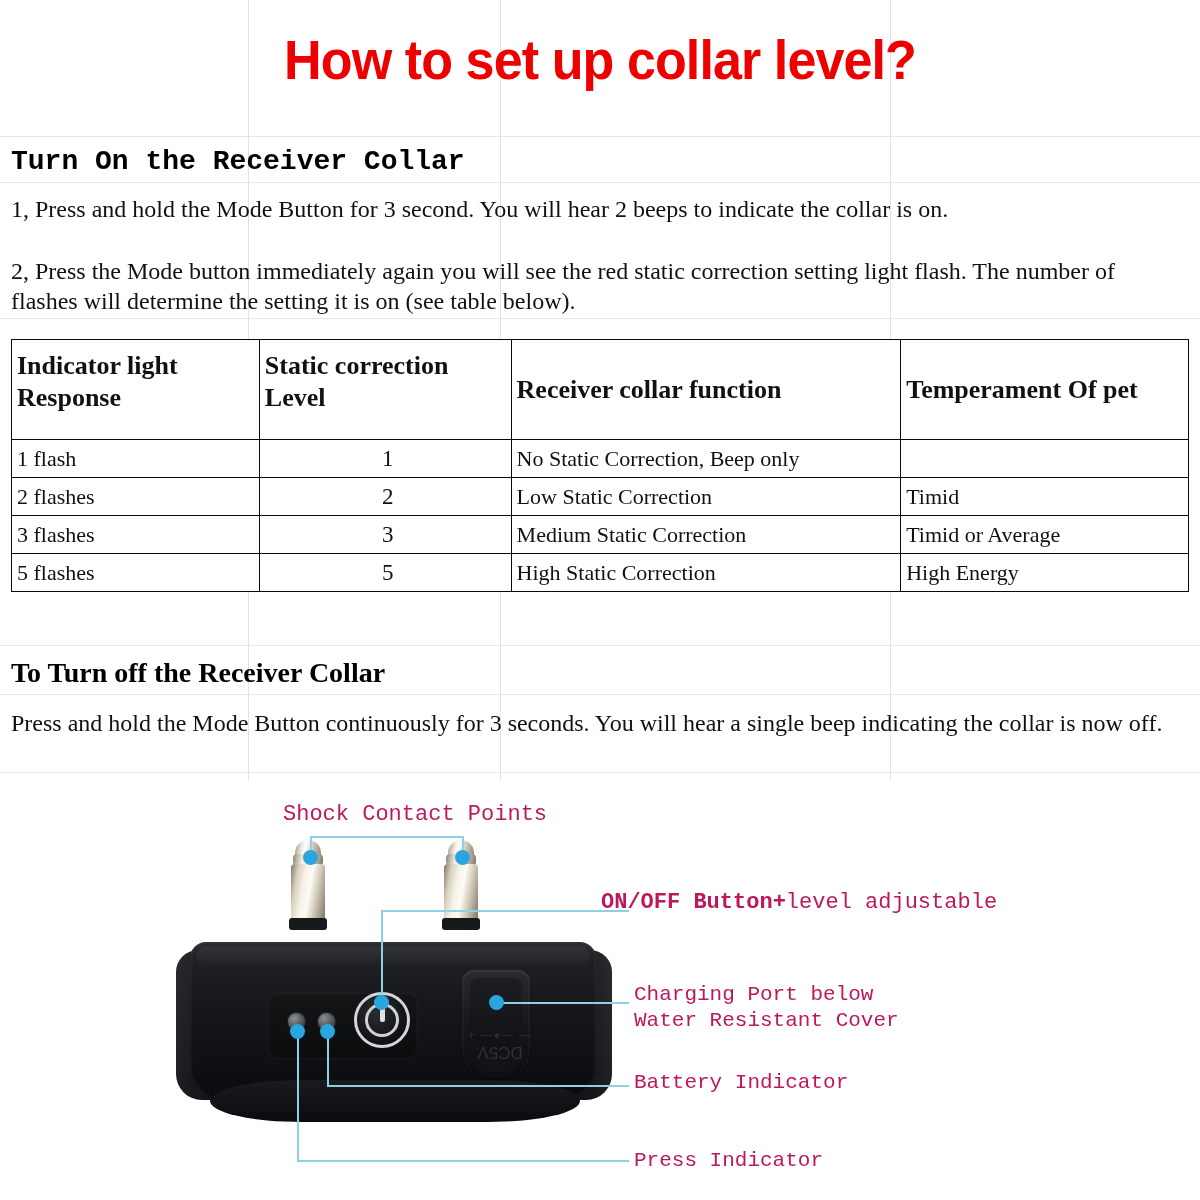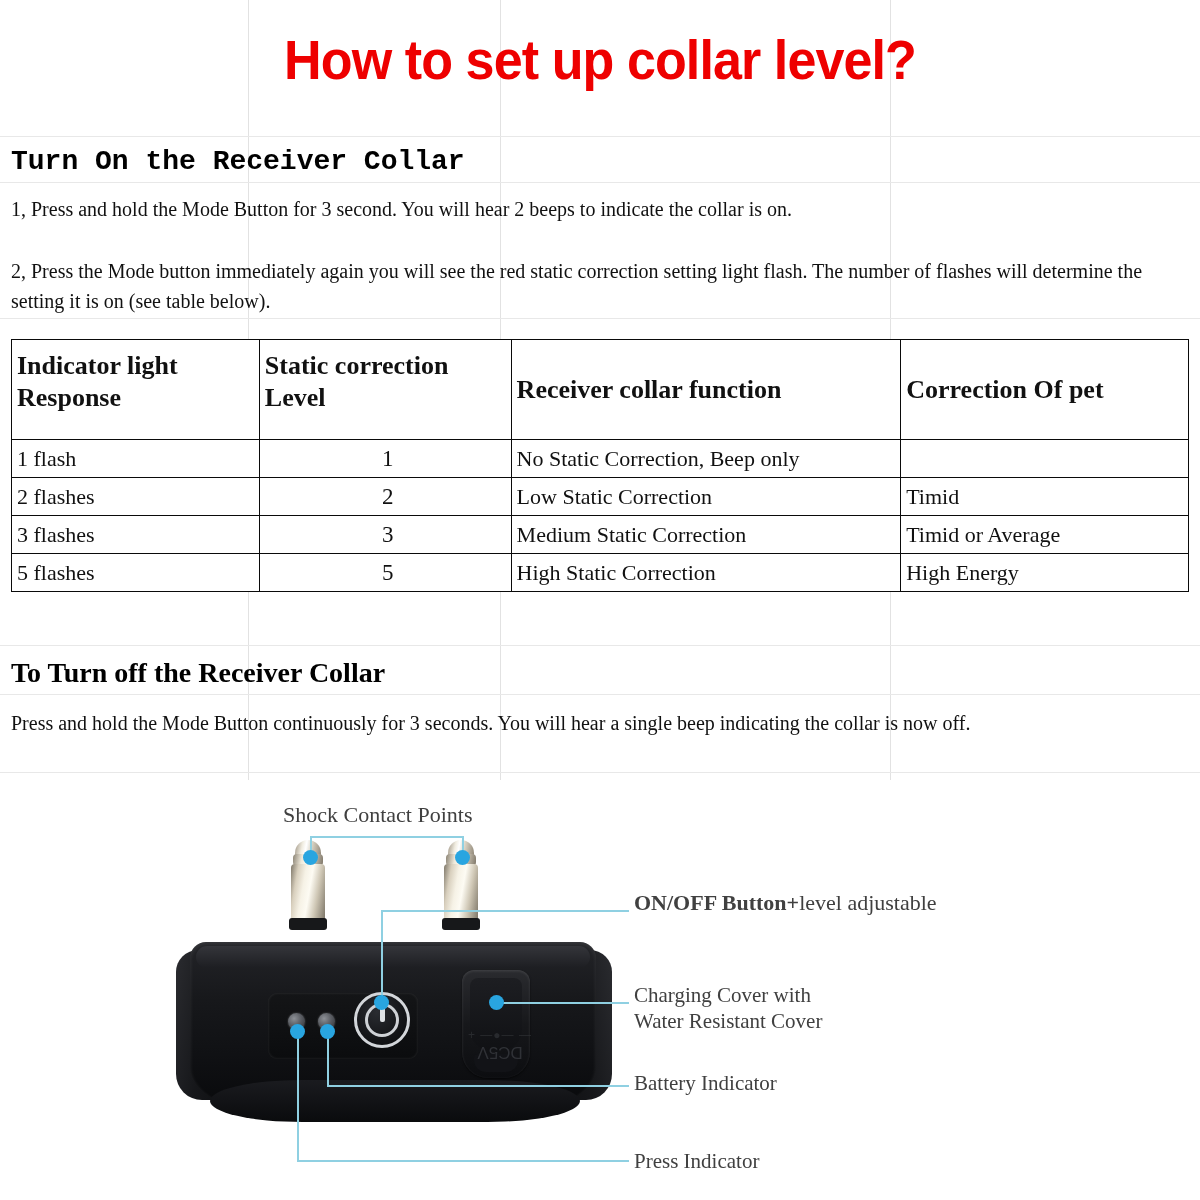--- a/index.html
+++ b/index.html
@@ -51,21 +51,21 @@
     z-index:3;
     white-space:nowrap;
   }
   #head-on  { top:146px;font-family:Liberation Mono, monospace; }
   #head-off { top:657px; }
 
   
   .para {
     position:absolute; left:11px;
     font-family:"Liberation Serif", serif;
-    font-size:20px;
+    font-size:24px;
     line-height:30px;
     color:#111;
     z-index:3;
   }
   #para1 { top:194px; width:1180px; }
   #para2 { top:256px; width:1164px; }
   #para3 { top:708px; width:1172px; }
 
   
   #tbl {
@@ -106,29 +106,29 @@
     position:absolute; left:0; top:780px;
     width:1200px; height:420px;
     background:#ffffff;
     z-index:4;
     overflow:hidden;
   }
 
   
   .callout {
     position:absolute;
-    font-family:Liberation Serif, serif;
+    font-family:Liberation Mono, monospace;
     font-size:21px;
     line-height:26px;
-    color:#404040;
+    color:#be185d;
     white-space:nowrap;
     z-index:14;
   }
   #lbl-shock   { left:283px; top:22px; font-size:22px; }
-  #lbl-onoff   { left:634px; top:110px; font-size:22px; font-weight:bold; }
+  #lbl-onoff   { left:601px; top:110px; font-size:22px; font-weight:bold; }
   #lbl-charge  { left:634px; top:202px; }
   #lbl-battery { left:634px; top:290px; }
   #lbl-power   { left:634px; top:368px; }
 
   
   .line-h { position:absolute; height:2px; background:#8fd0e2; z-index:12; }
   .line-v { position:absolute; width:2px; background:#8fd0e2; z-index:12; }
   .dot {
     position:absolute; width:15px; height:15px; border-radius:50%;
     background:#29a5e0; z-index:15;
@@ -286,21 +286,21 @@
   <div class="sec-head" id="head-on">Turn On the Receiver Collar</div>
   <div class="para" id="para1">1, Press and hold the Mode Button for 3 second. You will hear 2 beeps to indicate the collar is on.</div>
   <div class="para" id="para2">2, Press the Mode button immediately again you will see the red static correction setting light flash. The number of flashes will determine the setting it is on (see table below).</div>
 
   <table id="tbl">
     <thead>
       <tr>
         <th class="c1 hcol1">Indicator light Response</th>
         <th class="c2 hcol2">Static correction Level</th>
         <th class="c3">Receiver collar function</th>
-        <th class="c4">Correction Of pet</th>
+        <th class="c4">Temperament Of pet</th>
       </tr>
     </thead>
     <tbody>
       <tr>
         <td class="c1">1 flash</td>
         <td class="c2 lvl">1</td>
         <td class="c3">No Static Correction, Beep only</td>
         <td class="c4"></td>
       </tr>
       <tr>
@@ -391,21 +391,21 @@
     <div class="line-h" style="left:297px; top:380px; width:332px;"></div>
     <div class="dot" style="left:290px; top:244px;"></div>
 
     <div class="callout" id="lbl-shock">Shock Contact Points</div>
 
     <div class="callout" id="lbl-onoff">
       <span>ON/OFF Button+</span><span class="mono" style="font-weight:normal;">level adjustable</span>
     </div>
 
     <div class="callout" id="lbl-charge">
-      <div>Charging Cover with</div>
+      <div>Charging Port below</div>
       <div>Water Resistant Cover</div>
     </div>
 
     <div class="callout" id="lbl-battery">Battery Indicator</div>
 
     <div class="callout" id="lbl-power">Press Indicator</div>
 
   </div>
 </div>
 

